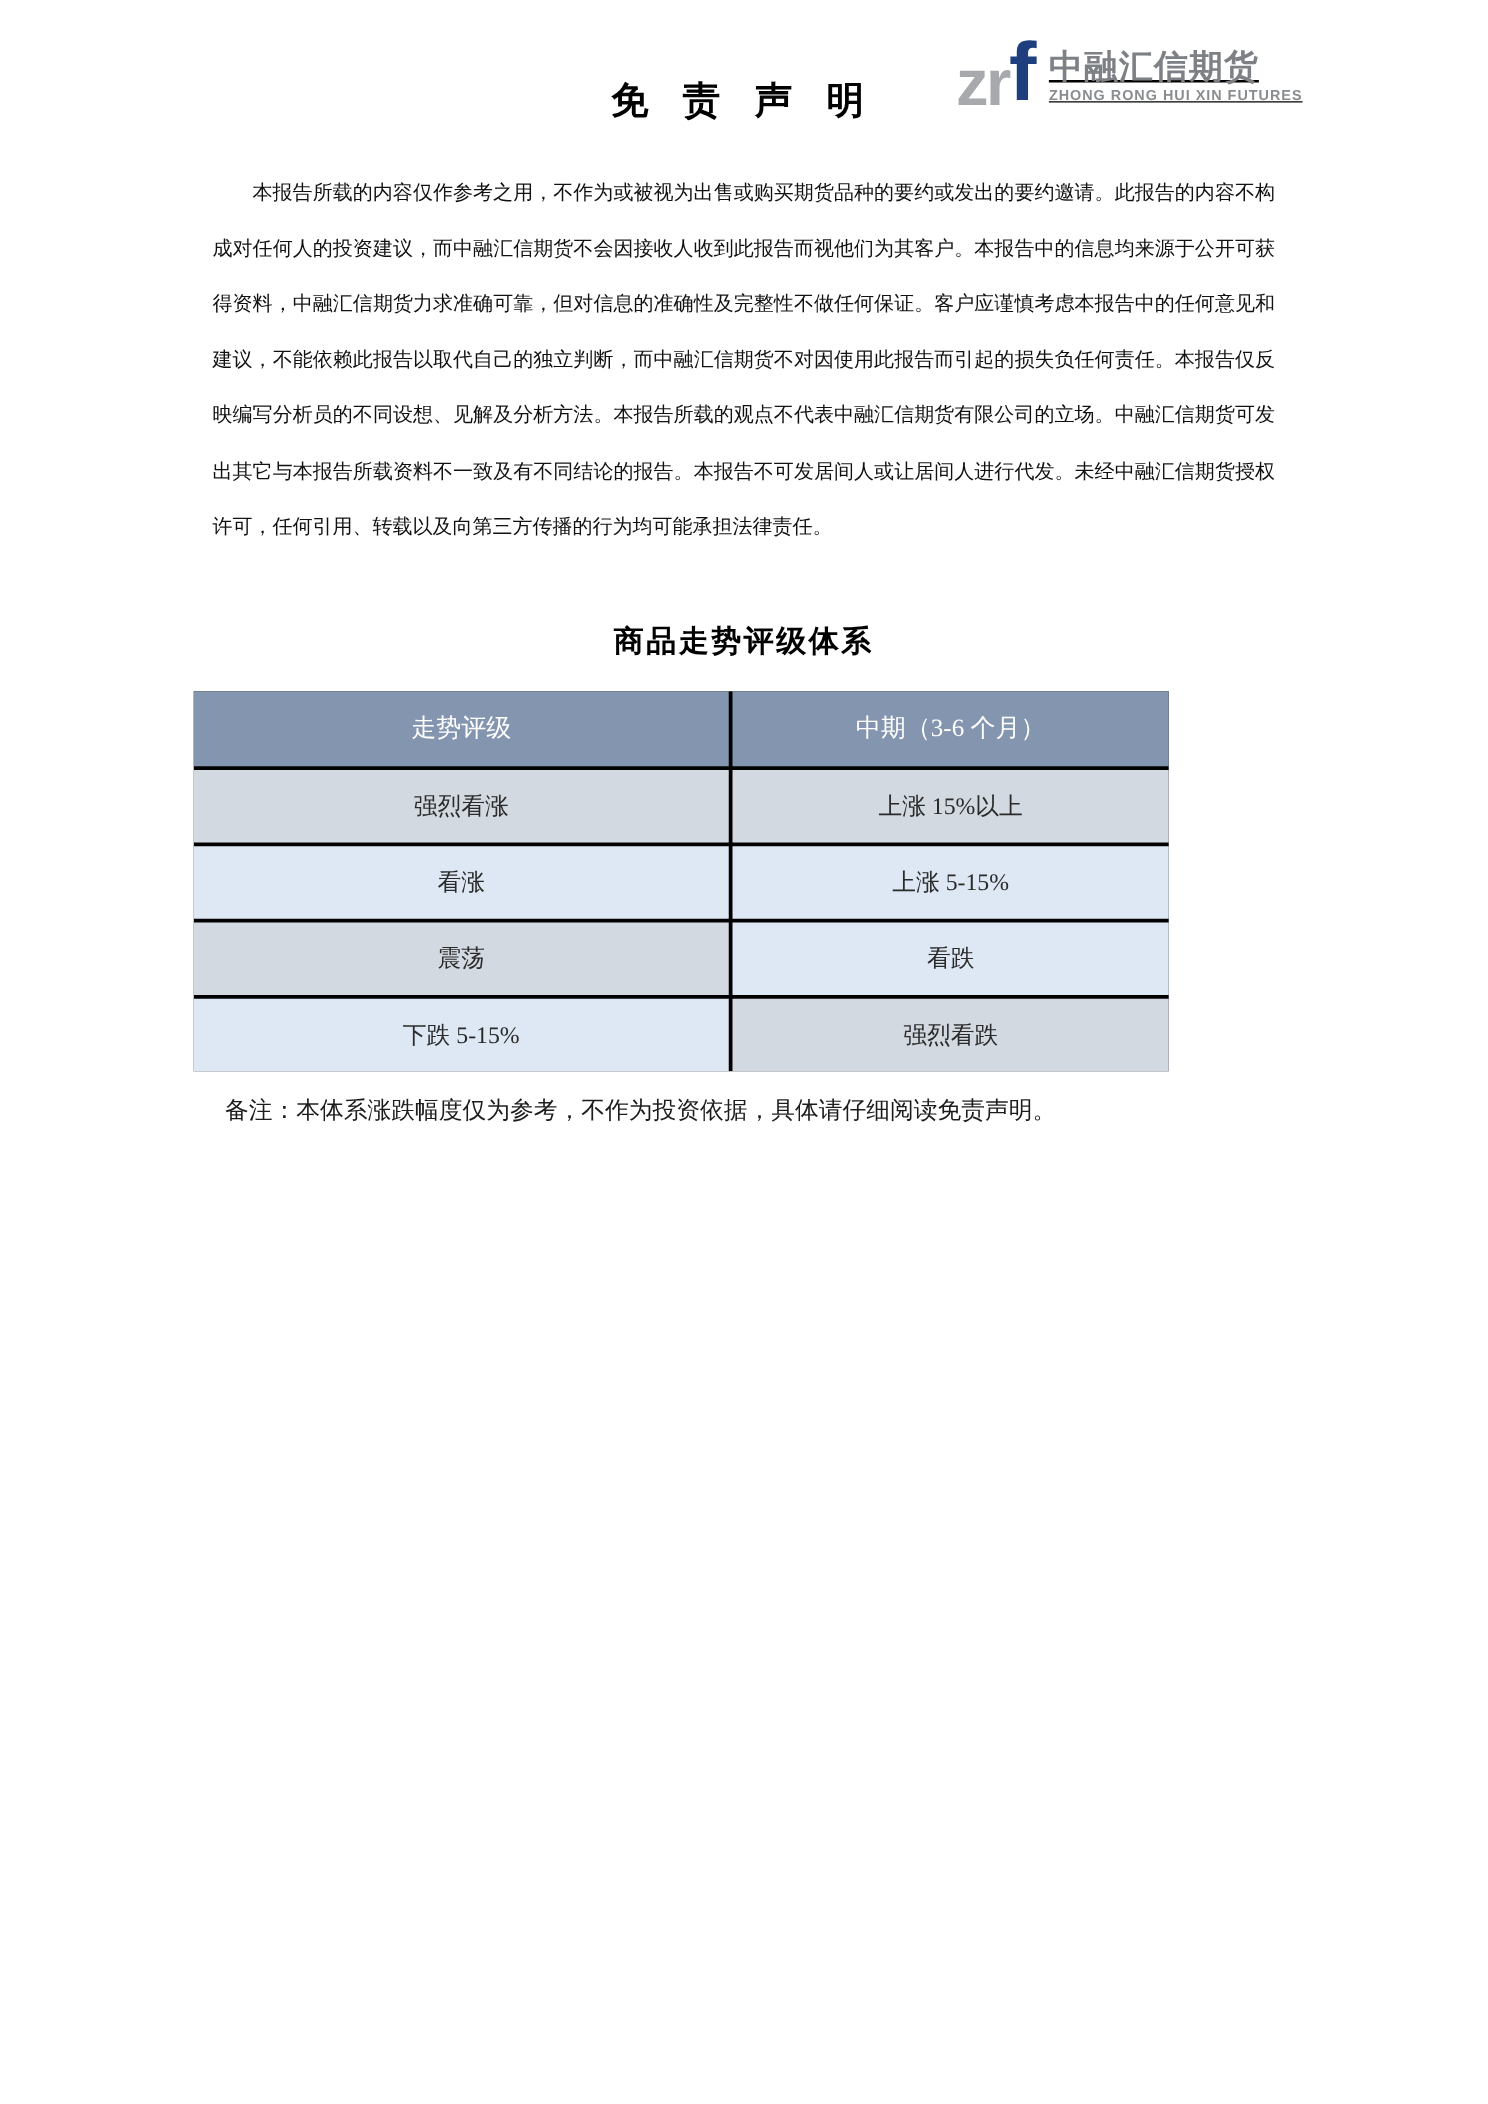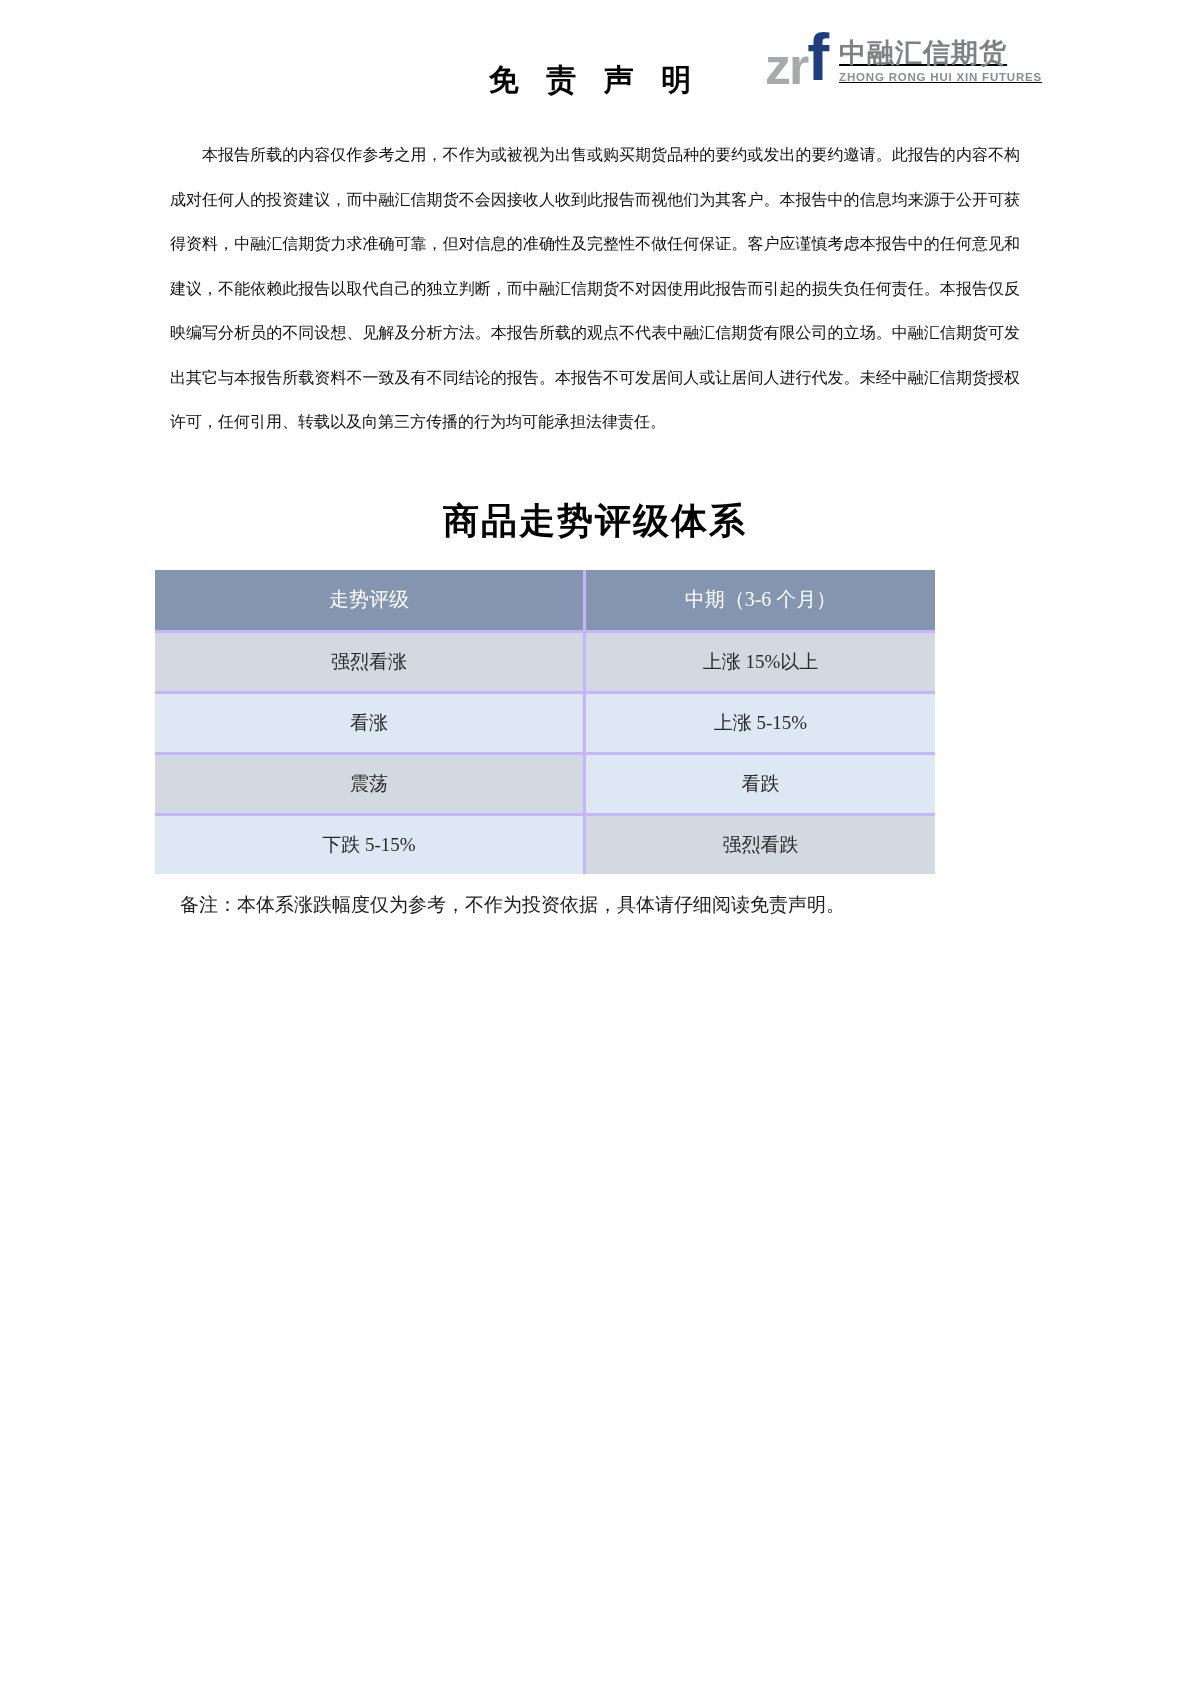--- a/index.html
+++ b/index.html
@@ -63,21 +63,21 @@
     padding-top: 60px;
     text-align: center;
     font-size: 30px;
     font-weight: bold;
     color: #000000;
     letter-spacing: 10px;
   }
   .section-title {
     margin-top: 52px;
     text-align: center;
-    font-size: 36px;
+    font-size: 24px;
     font-weight: bold;
     color: #000000;
     letter-spacing: 2px;
   }
 
   
   .disclaimer-body {
     margin: 32px 170px 0 170px;
     width: 850px;
     font-size: 16px;
@@ -87,21 +87,21 @@
     text-indent: 2em;
   }
 
   
   .rating-table {
     margin: 24px 0 0 155px;
     width: 780px;
     display: grid;
     grid-template-columns: 428px 349px;
     gap: 3px;
-    background: #c4b5fd;
+    background: #000000;
   }
   .rt-cell {
     display: flex;
     align-items: center;
     justify-content: center;
     text-align: center;
   }
   .rt-header {
     height: 60px;
     background: #8495af;

